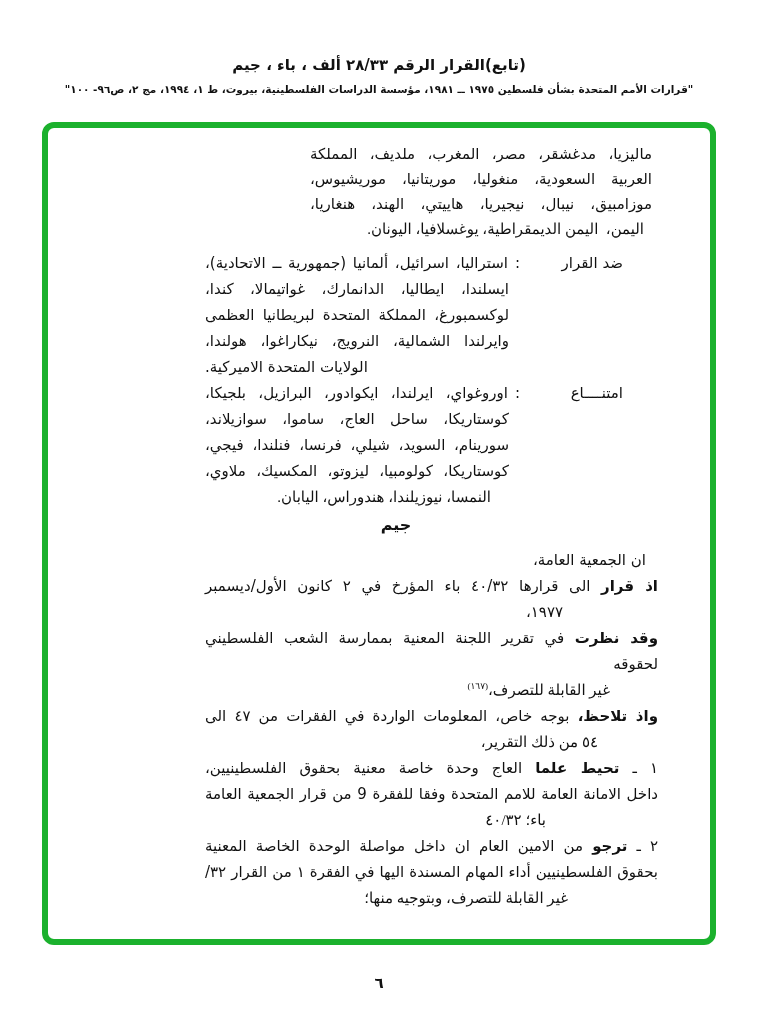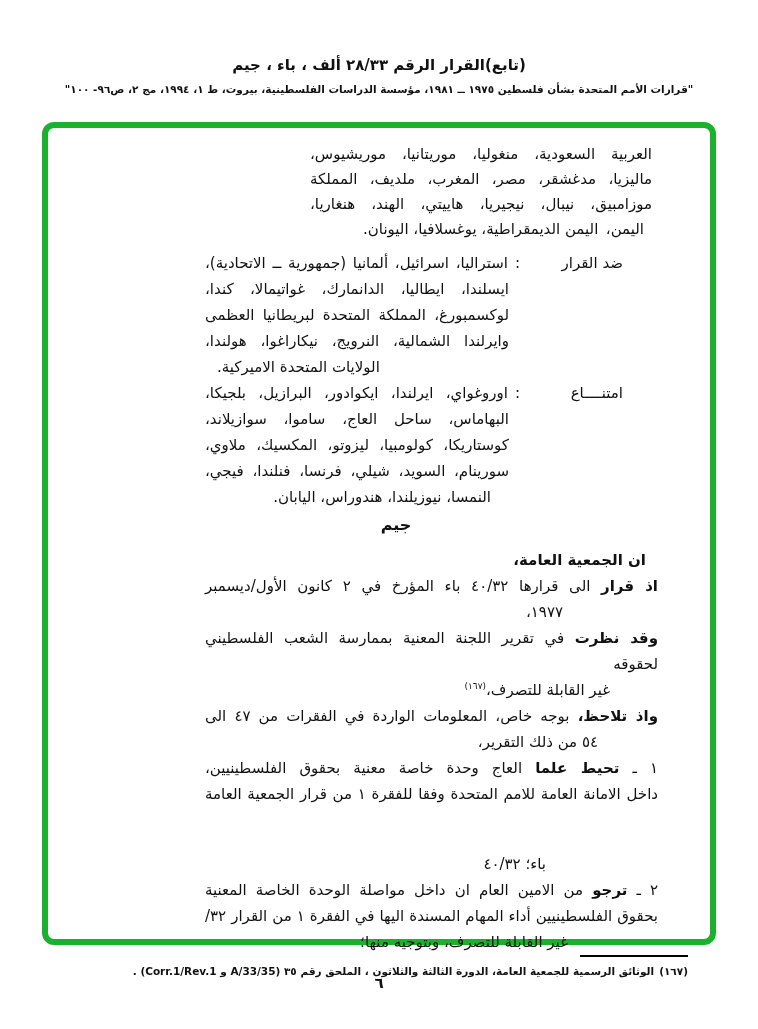--- a/index.html
+++ b/index.html
@@ -21,33 +21,33 @@
   
   .vote-cont{width:342px;margin:0 58px 0 0;font-size:15px;line-height:25px;}
   .vote-block{width:418px;margin:0 87px 0 0;font-size:15px;line-height:26px;}
   .vb-top{margin-top:8px;}
   .jl{text-align:justify;text-align-last:justify;}
   .vote-first-line{display:flex;align-items:baseline;}
   .vote-label{min-width:96px;text-align:right;white-space:nowrap;}
   .vote-colon{padding:0 7px;}
   .vote-first-text{flex:1;text-align:justify;text-align-last:justify;}
   .vote-line{margin-right:114px;}
-  .al{text-align:left;margin-left:12px;}
-  .ar{text-align:right;}
+  .al{text-align:left;}
+  .ar{text-align:right;font-family:Liberation Serif, serif;}
   .pr8{padding-left:0;padding-right:8px;}
   .pr18{padding-right:18px;}
   .pr48{padding-right:48px;}
   .pr60{padding-right:60px;}
   .pr90{padding-right:90px;}
   .pr95{padding-right:95px;}
-  .pr112{padding-right:112px;margin-top:44px;}
+  .pr112{padding-right:112px;}
   
   .sec-heading{font-size:16px;font-weight:bold;text-align:center;line-height:26px;margin-top:2px;transform:translateX(17px);}
   .body-col{width:453px;margin:9px 52px 0 0;font-size:15px;line-height:26px;}
-  .opening{font-weight:bold;text-align:right;padding-right:12px;}
+  .opening{font-weight:normal;text-align:right;padding-right:12px;}
   .b{font-weight:bold;}
   sup.fnref{font-size:9px;vertical-align:super;line-height:0;}
   
   .footnote{margin-top:auto;direction:rtl;}
   .fn-rule{height:2px;background:#000;width:108px;margin:0 22px 0 auto;}
   .fn-line{margin:7px 22px 0 0;text-align:right;font-size:10.5px;font-weight:bold;line-height:15px;}
   .fn-marker{margin-left:5px;}
   .page-num{position:absolute;top:974px;left:0;right:0;text-align:center;font-size:15px;font-weight:bold;}
 </style>
 </head>
@@ -55,22 +55,22 @@
 
 <div class="header">
   <div class="header-title">(تابع)القرار الرقم ٢٨/٣٣ ألف ، باء ، جيم</div>
   <div class="header-source">"قرارات الأمم المتحدة بشأن فلسطين ١٩٧٥ ــ ١٩٨١، مؤسسة الدراسات الفلسطينية، بيروت، ط ١، ١٩٩٤، مج ٢، ص٩٦- ١٠٠"</div>
 </div>
 
 <div class="green-box">
   <div class="box-content">
 
     <div class="vote-cont">
+      <div class="jl">ماليزيا، مدغشقر، مصر، المغرب، ملديف، المملكة</div>
       <div class="jl">العربية السعودية، منغوليا، موريتانيا، موريشيوس،</div>
-      <div class="jl">ماليزيا، مدغشقر، مصر، المغرب، ملديف، المملكة</div>
       <div class="jl">موزامبيق، نيبال، نيجيريا، هاييتي، الهند، هنغاريا،</div>
       <div class="ar pr8">اليمن، اليمن الديمقراطية، يوغسلافيا، اليونان.</div>
     </div>
 
     <div class="vote-block vb-top">
       <div class="vote-first-line">
         <span class="vote-label">ضد القرار</span>
         <span class="vote-colon">:</span>
         <span class="vote-first-text">استراليا، اسرائيل، ألمانيا (جمهورية ــ الاتحادية)،</span>
       </div>
@@ -79,50 +79,46 @@
       <div class="vote-line jl">وايرلندا الشمالية، النرويج، نيكاراغوا، هولندا،</div>
       <div class="vote-line al">الولايات المتحدة الاميركية.</div>
     </div>
 
     <div class="vote-block">
       <div class="vote-first-line">
         <span class="vote-label">امتنــــاع</span>
         <span class="vote-colon">:</span>
         <span class="vote-first-text">اوروغواي، ايرلندا، ايكوادور، البرازيل، بلجيكا،</span>
       </div>
-      <div class="vote-line jl">البهاماس، ساحل العاج، ساموا، سوازيلاند،</div>
+      <div class="vote-line jl">كوستاريكا، ساحل العاج، ساموا، سوازيلاند،</div>
+      <div class="vote-line jl">سورينام، السويد، شيلي، فرنسا، فنلندا، فيجي،</div>
       <div class="vote-line jl">كوستاريكا، كولومبيا، ليزوتو، المكسيك، ملاوي،</div>
-      <div class="vote-line jl">سورينام، السويد، شيلي، فرنسا، فنلندا، فيجي،</div>
       <div class="vote-line ar pr18">النمسا، نيوزيلندا، هندوراس، اليابان.</div>
     </div>
 
     <div class="sec-heading">جيم</div>
 
     <div class="body-col">
       <div class="opening">ان الجمعية العامة،</div>
 
       <div class="jl"><span class="b">اذ قرار</span><span> الى قرارها ٤٠/٣٢ باء المؤرخ في ٢ كانون الأول/ديسمبر</span></div>
       <div class="ar pr95">١٩٧٧،</div>
 
       <div class="jl"><span class="b">وقد نظرت</span><span> في تقرير اللجنة المعنية بممارسة الشعب الفلسطيني لحقوقه</span></div>
       <div class="ar pr48"><span>غير القابلة للتصرف،</span><sup class="fnref">(١٦٧)</sup></div>
 
       <div class="jl"><span class="b">واذ تلاحظ،</span><span> بوجه خاص، المعلومات الواردة في الفقرات من ٤٧ الى</span></div>
       <div class="ar pr60">٥٤ من ذلك التقرير،</div>
 
       <div class="jl"><span>١ ـ </span><span class="b">تحيط علما</span><span> العاج وحدة خاصة معنية بحقوق الفلسطينيين،</span></div>
-      <div class="jl">داخل الامانة العامة للامم المتحدة وفقا للفقرة ١ من قرار الجمعية العامة</div>
+      <div class="jl">داخل الامانة العامة للامم المتحدة وفقا للفقرة 9 من قرار الجمعية العامة</div>
       <div class="ar pr112">باء؛ ٤٠/٣٢</div>
 
       <div class="jl"><span>٢ ـ </span><span class="b">ترجو</span><span> من الامين العام ان داخل مواصلة الوحدة الخاصة المعنية</span></div>
       <div class="jl">بحقوق الفلسطينيين أداء المهام المسندة اليها في الفقرة ١ من القرار ٣٢/</div>
       <div class="ar pr90">غير القابلة للتصرف، وبتوجيه منها؛</div>
     </div>
 
-    <div class="footnote">
-      <div class="fn-rule"></div>
-      <div class="fn-line"><span class="fn-marker">(١٦٧)</span><span>الوثائق الرسمية للجمعية العامة، الدورة الثالثة والثلاثون ، الملحق رقم ٣٥ (A/33/35 و Corr.1/Rev.1) .</span></div>
-    </div>
 
   </div>
 </div>
 
 <div class="page-num">٦</div>
 
 </body></html>

